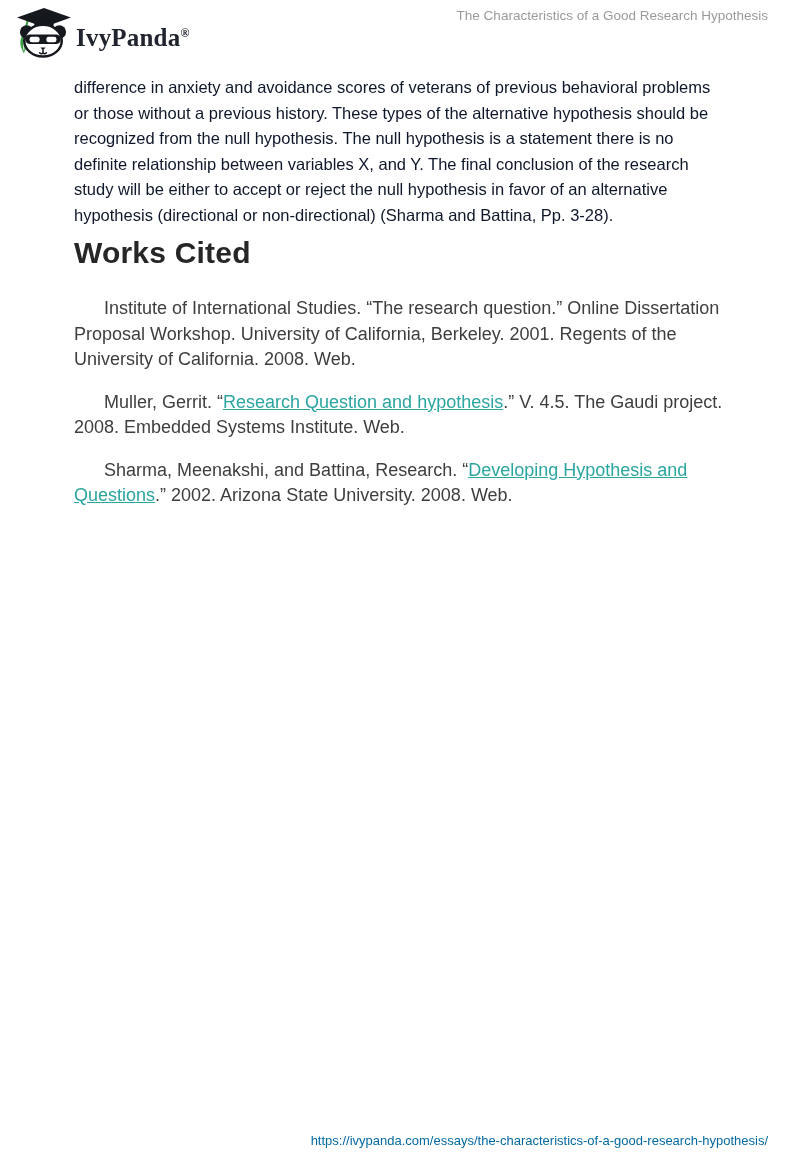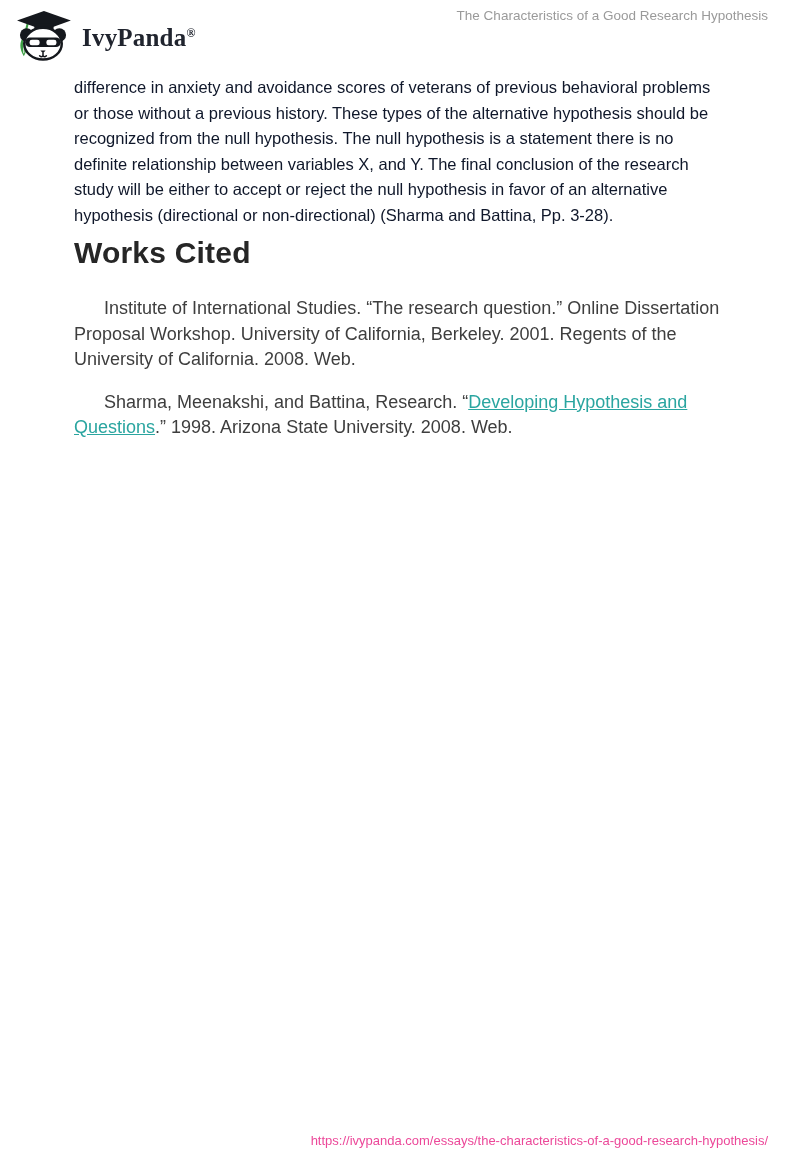--- a/index.html
+++ b/index.html
@@ -16,22 +16,22 @@
   
   .header {
     display: flex;
     align-items: flex-start;
     justify-content: space-between;
     padding: 8px 32px 0 14px;
     height: 62px;
   }
   .brand-wrap {
     display: flex;
-    align-items: center;
-    gap: 10px;
+    align-items: flex-start;
+    gap: 4px;
   }
   .logo-svg { width: 58px; height: 50px; display: block; }
   .brand-text {
     font-family: "Liberation Serif", serif;
     font-weight: 700;
     font-size: 25px;
     color: #20242e;
     letter-spacing: 0.2px;
     line-height: 50px;
   }
@@ -71,21 +71,21 @@
     color: var(--link-color, #2aa5a0);
     text-decoration: underline;
     cursor: pointer;
   }
   
   .footer-url {
     position: absolute;
     right: 32px;
     bottom: 12px;
     font-size: 13px;
-    color: #ec4899;
+    color: #0369a1;
   }
 </style>
 </head>
 <body>
 
 <div class="page">
 
   <div class="header">
     <div class="brand-wrap">
       <svg class="logo-svg" viewBox="0 0 60 52" aria-hidden="true">
@@ -115,19 +115,20 @@
       <div class="brand-text"><span>IvyPanda</span><sup>®</sup></div>
     </div>
     <div class="doc-title">The Characteristics of a Good Research Hypothesis</div>
   </div>
 
   <div class="content">
     <p class="body-par">difference in anxiety and avoidance scores of veterans of previous behavioral problems or those without a previous history. These types of the alternative hypothesis should be recognized from the null hypothesis. The null hypothesis is a statement there is no definite relationship between variables X, and Y. The final conclusion of the research study will be either to accept or reject the null hypothesis in favor of an alternative hypothesis (directional or non-directional) (Sharma and Battina, Pp. 3-28).</p>
     <h1 class="works-cited-heading">Works Cited</h1>
     <div id="citations">
         <p class="citation"><span>Institute of International Studies. “The research question.” Online Dissertation Proposal Workshop. University of California, Berkeley. 2001. Regents of the University of California. 2008. Web.</span></p>
-        <p class="citation"><span>Sharma, Meenakshi, and Battina, Research. “</span><a href="#">Developing Hypothesis and Questions</a><span>.” 1998. Arizona State University. 2008. Web.</span></p>
+        <p class="citation"><span>Muller, Gerrit. “</span><a href="#">Research Question and hypothesis</a><span>.” V. 4.5. The Gaudi project. 2008. Embedded Systems Institute. Web.</span></p>
+        <p class="citation"><span>Sharma, Meenakshi, and Battina, Research. “</span><a href="#">Developing Hypothesis and Questions</a><span>.” 2002. Arizona State University. 2008. Web.</span></p>
       </div>
   </div>
 
   <div class="footer-url">https://ivypanda.com/essays/the-characteristics-of-a-good-research-hypothesis/</div>
 
 </div>
 
 </body></html>

